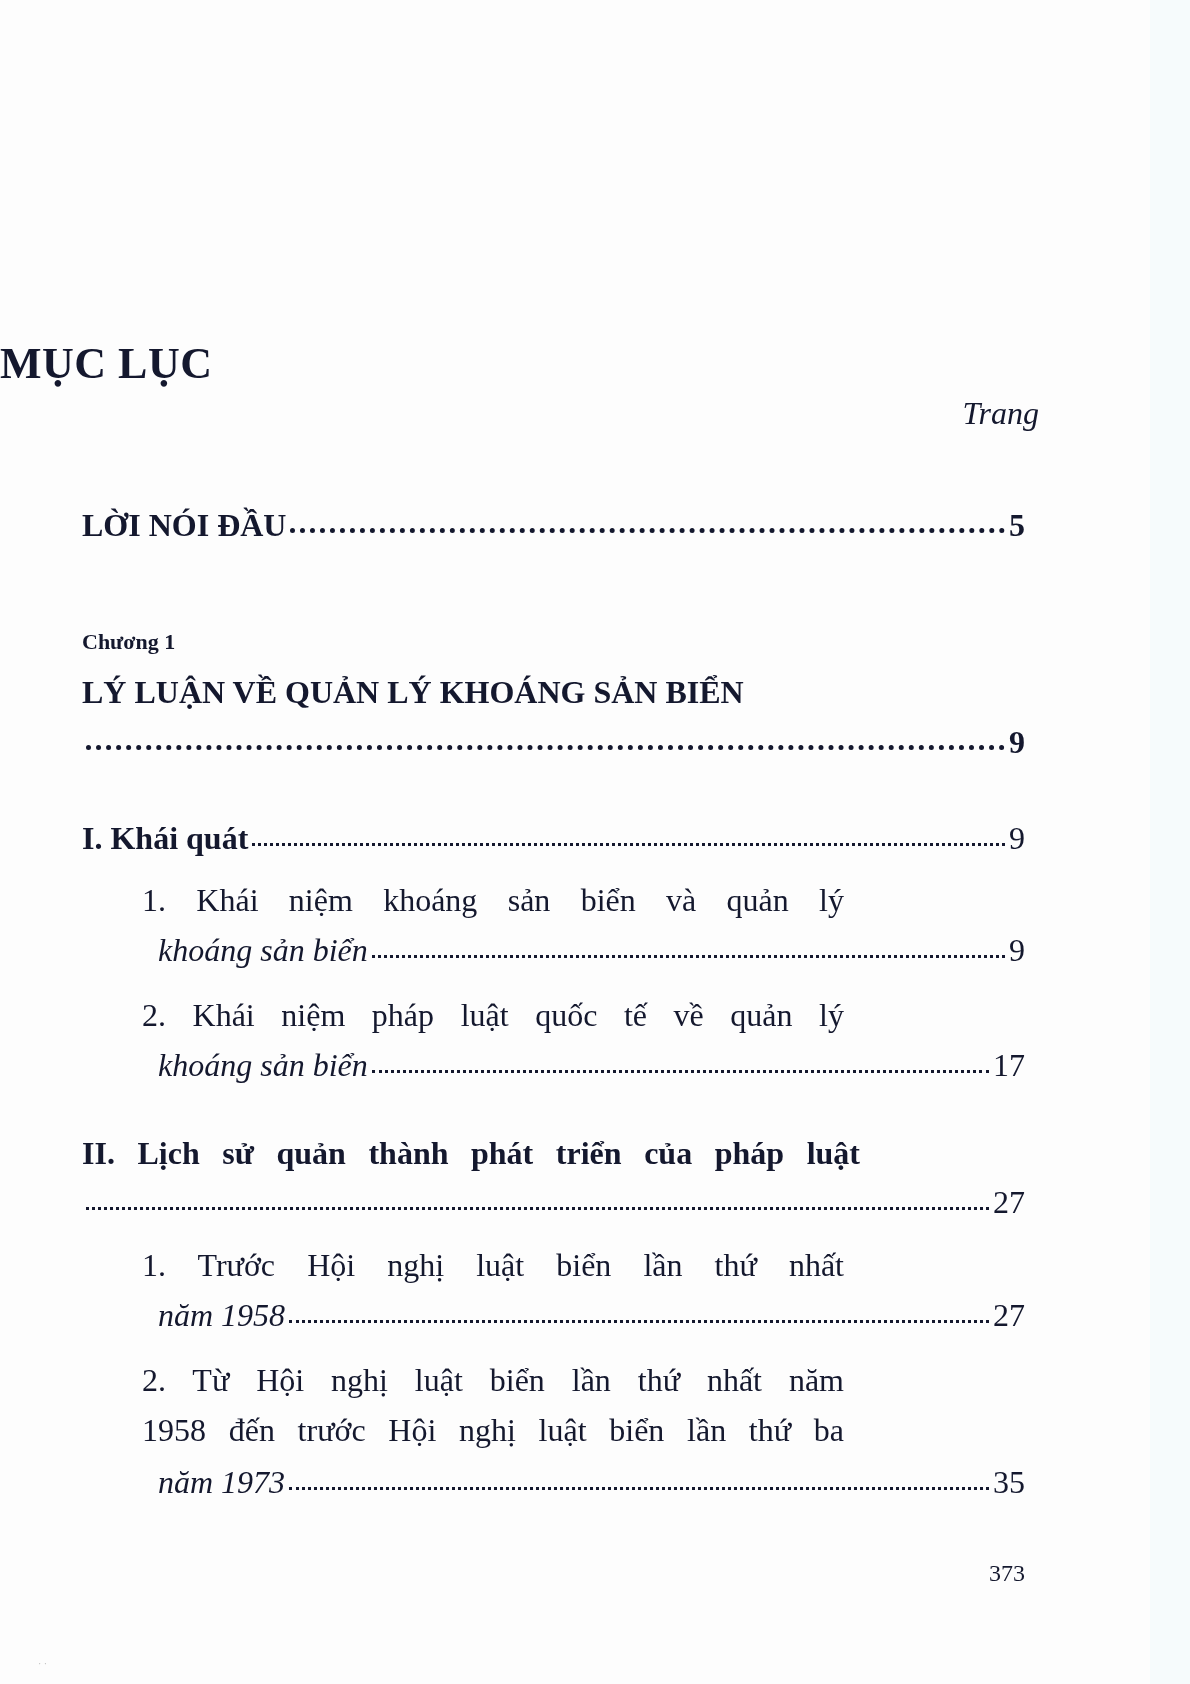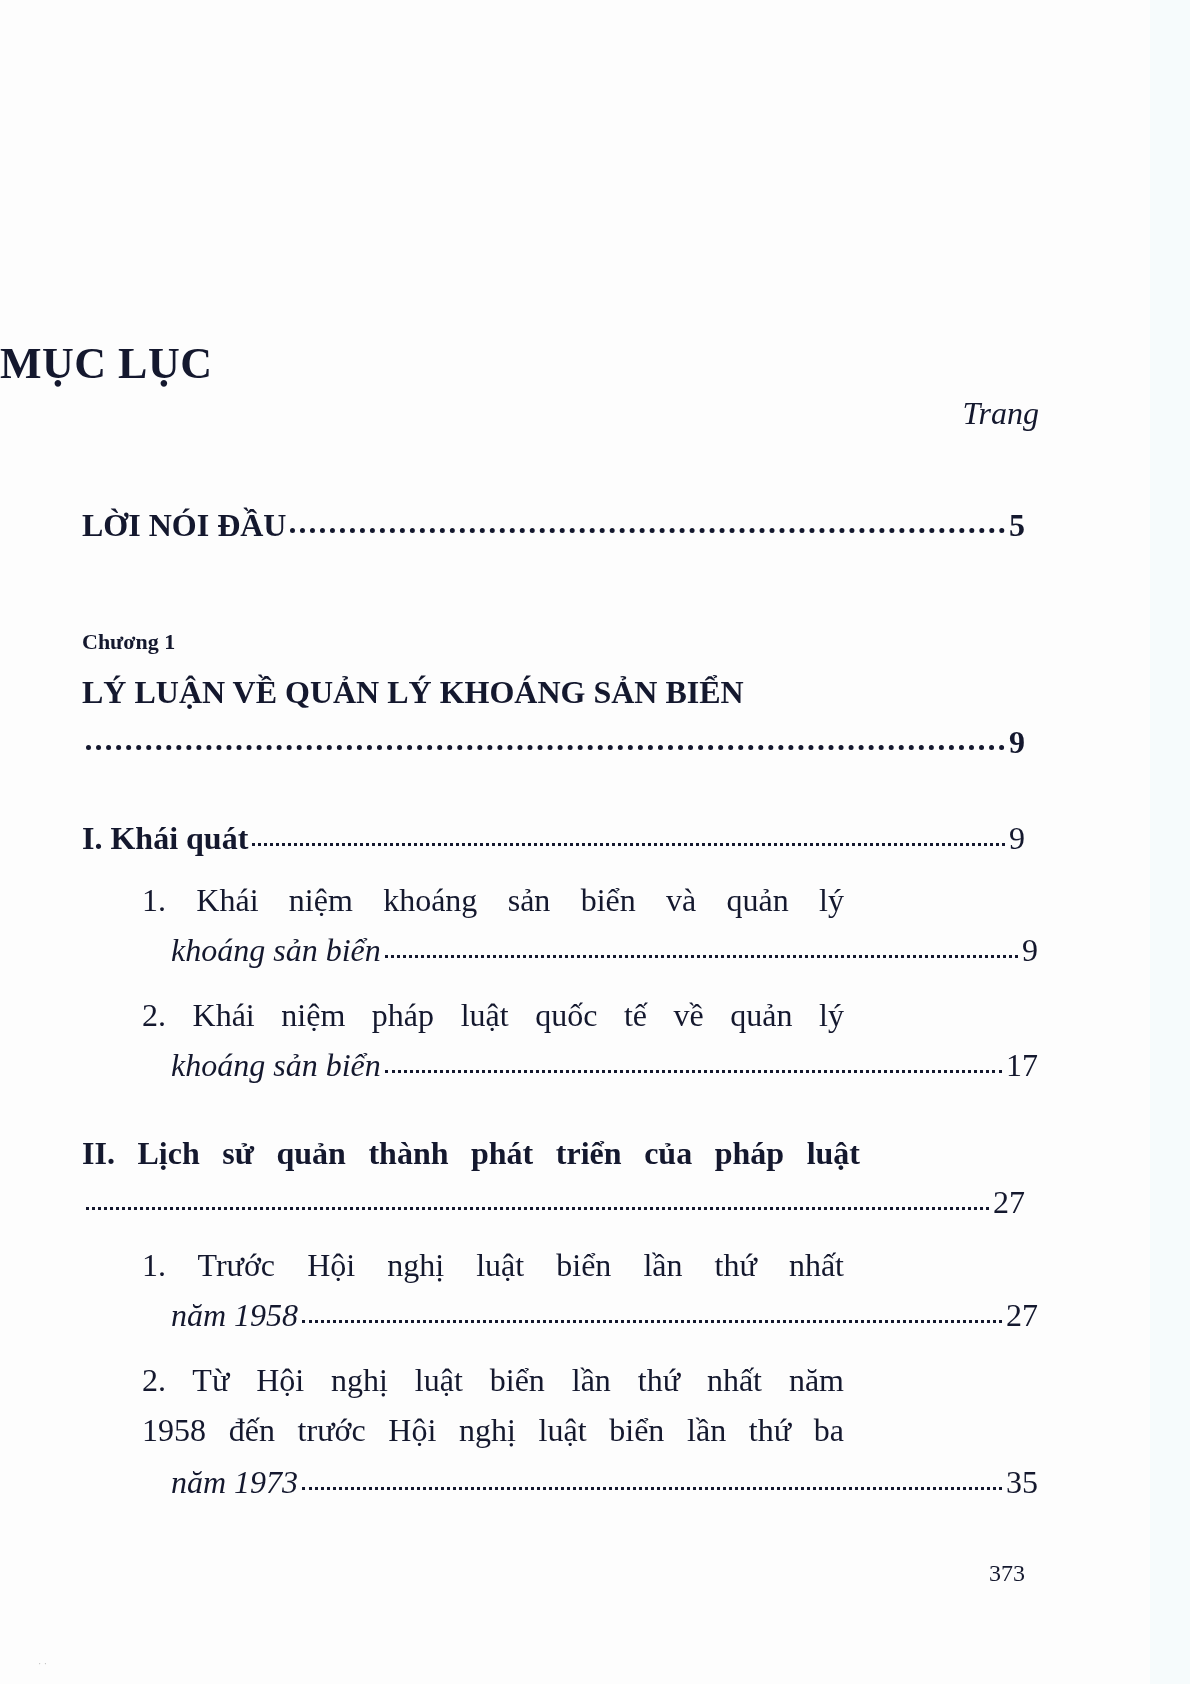--- a/index.html
+++ b/index.html
@@ -20,21 +20,21 @@
   .trang {
     position: absolute; top: 395px; right: 151px;
     font-style: italic; font-size: 32px;
   }
   .row {
     position: absolute; left: 82px; width: 943px;
     display: flex; align-items: baseline;
     font-size: 32px; line-height: 40px; white-space: nowrap;
   }
   .row.bold { font-weight: bold; justify-content: space-between; }
-  .row.italic { font-style: italic; left: 171px; width: 867px; }
+  .row.italic { font-style: italic; left: 158px; width: 867px; }
   .row .leader {
     flex: 1; overflow: hidden; margin: 0 4px;
     border-bottom: 4px dotted #14182e; height: 0; transform: translateY(-3px);
   }
   .row.italic .leader { border-bottom-width: 3px; }
   .row.bold .leader { border-bottom-width: 5px; }
   .row .num { text-align: right; }
   .line {
     position: absolute; left: 82px; font-size: 32px; line-height: 40px;
     white-space: nowrap;

